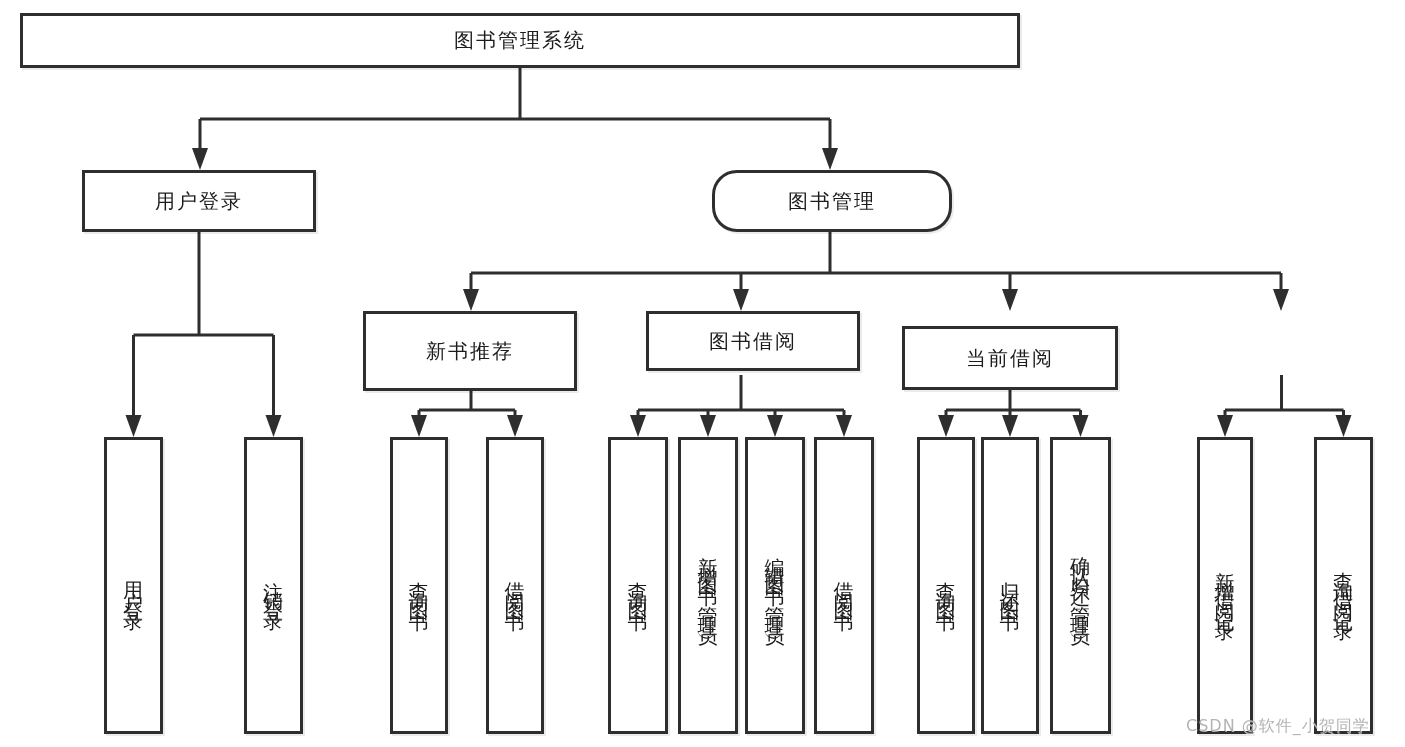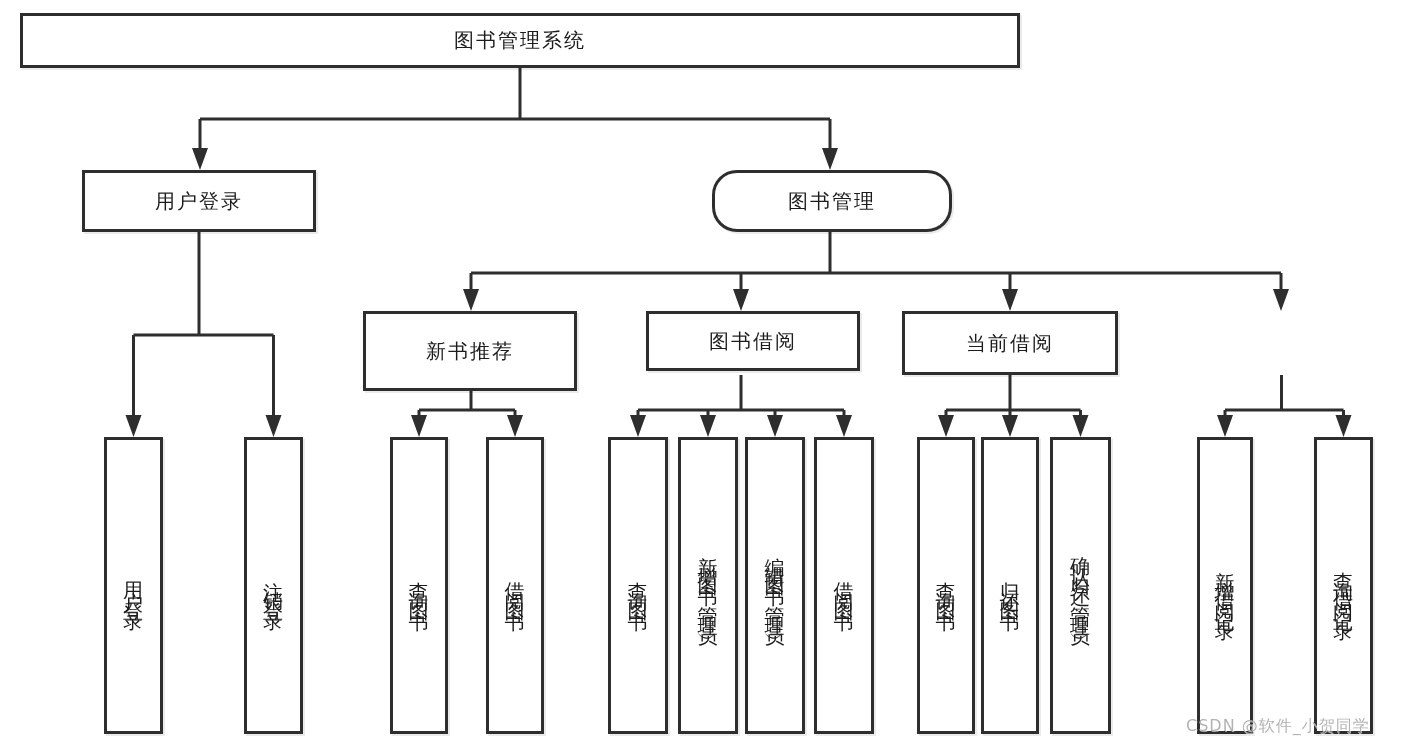--- a/index.html
+++ b/index.html
@@ -22,21 +22,21 @@
     font-size:20px;
     letter-spacing:2px;
     box-shadow:2px 2px 0 rgba(0,0,0,0.08);
   }
   
   .n-root {left:20px; top:13px;  width:1000px;height:55px;}
   .n-login{left:82px; top:170px; width:234px; height:62px;}
   .n-mgmt {left:712px;top:170px; width:240px; height:62px;border-radius:25px;}
   .n-l3a  {left:363px;top:311px; width:214px; height:80px;}
   .n-l3b  {left:646px;top:311px; width:214px; height:60px;}
-  .n-l3c  {left:902px;top:311px; width:216px; height:64px;}
+  .n-l3c  {left:902px;top:326px; width:216px; height:64px;}
   .n-l3d  {left:1174px;top:311px;width:215px; height:64px;}
   
   .leaf{top:437px;height:297px;letter-spacing:0;}
   .leaf span{
     writing-mode:vertical-rl;
     text-orientation:mixed;
     letter-spacing:10px;
     font-size:20px;
     line-height:1;
     white-space:nowrap;

